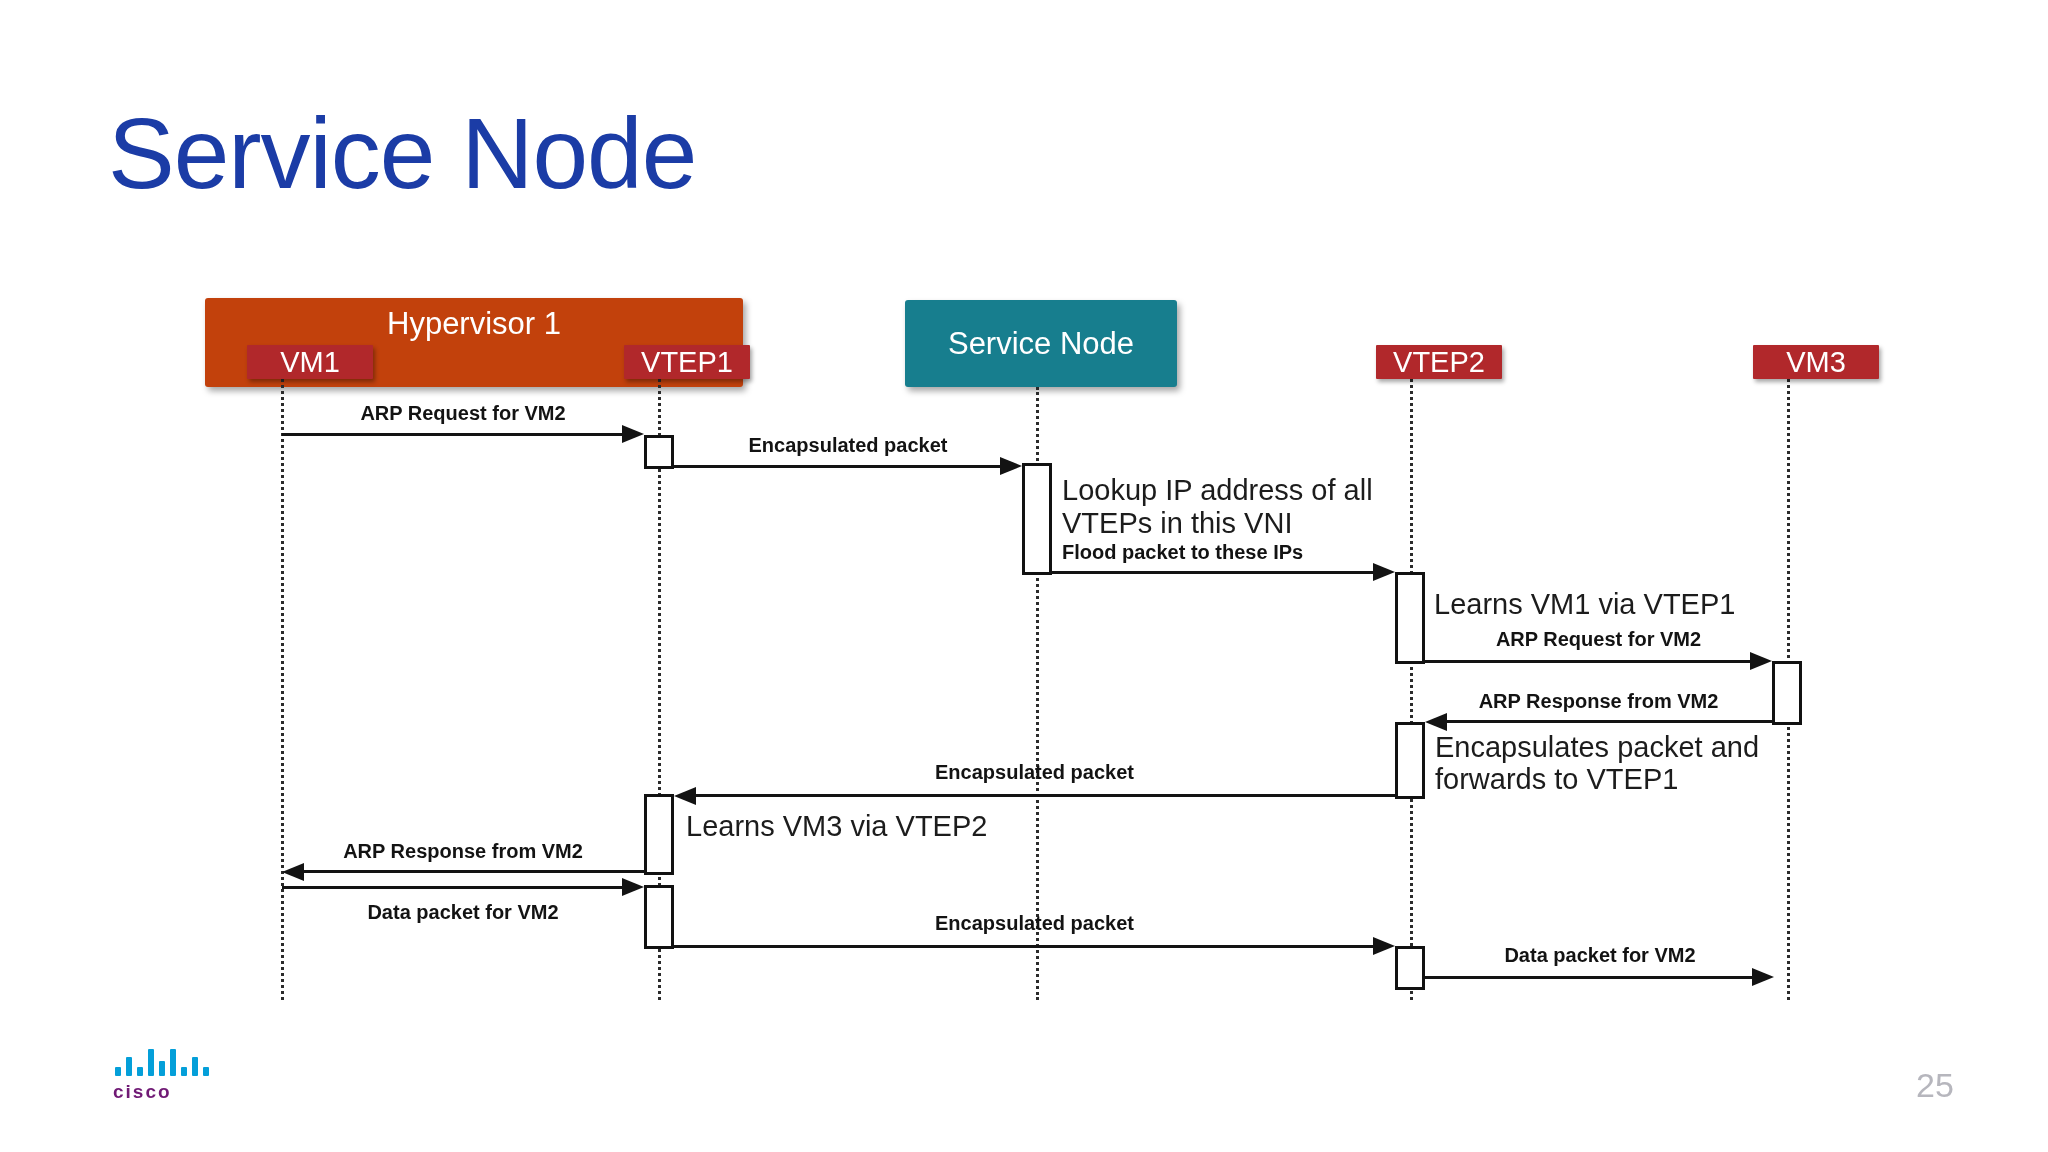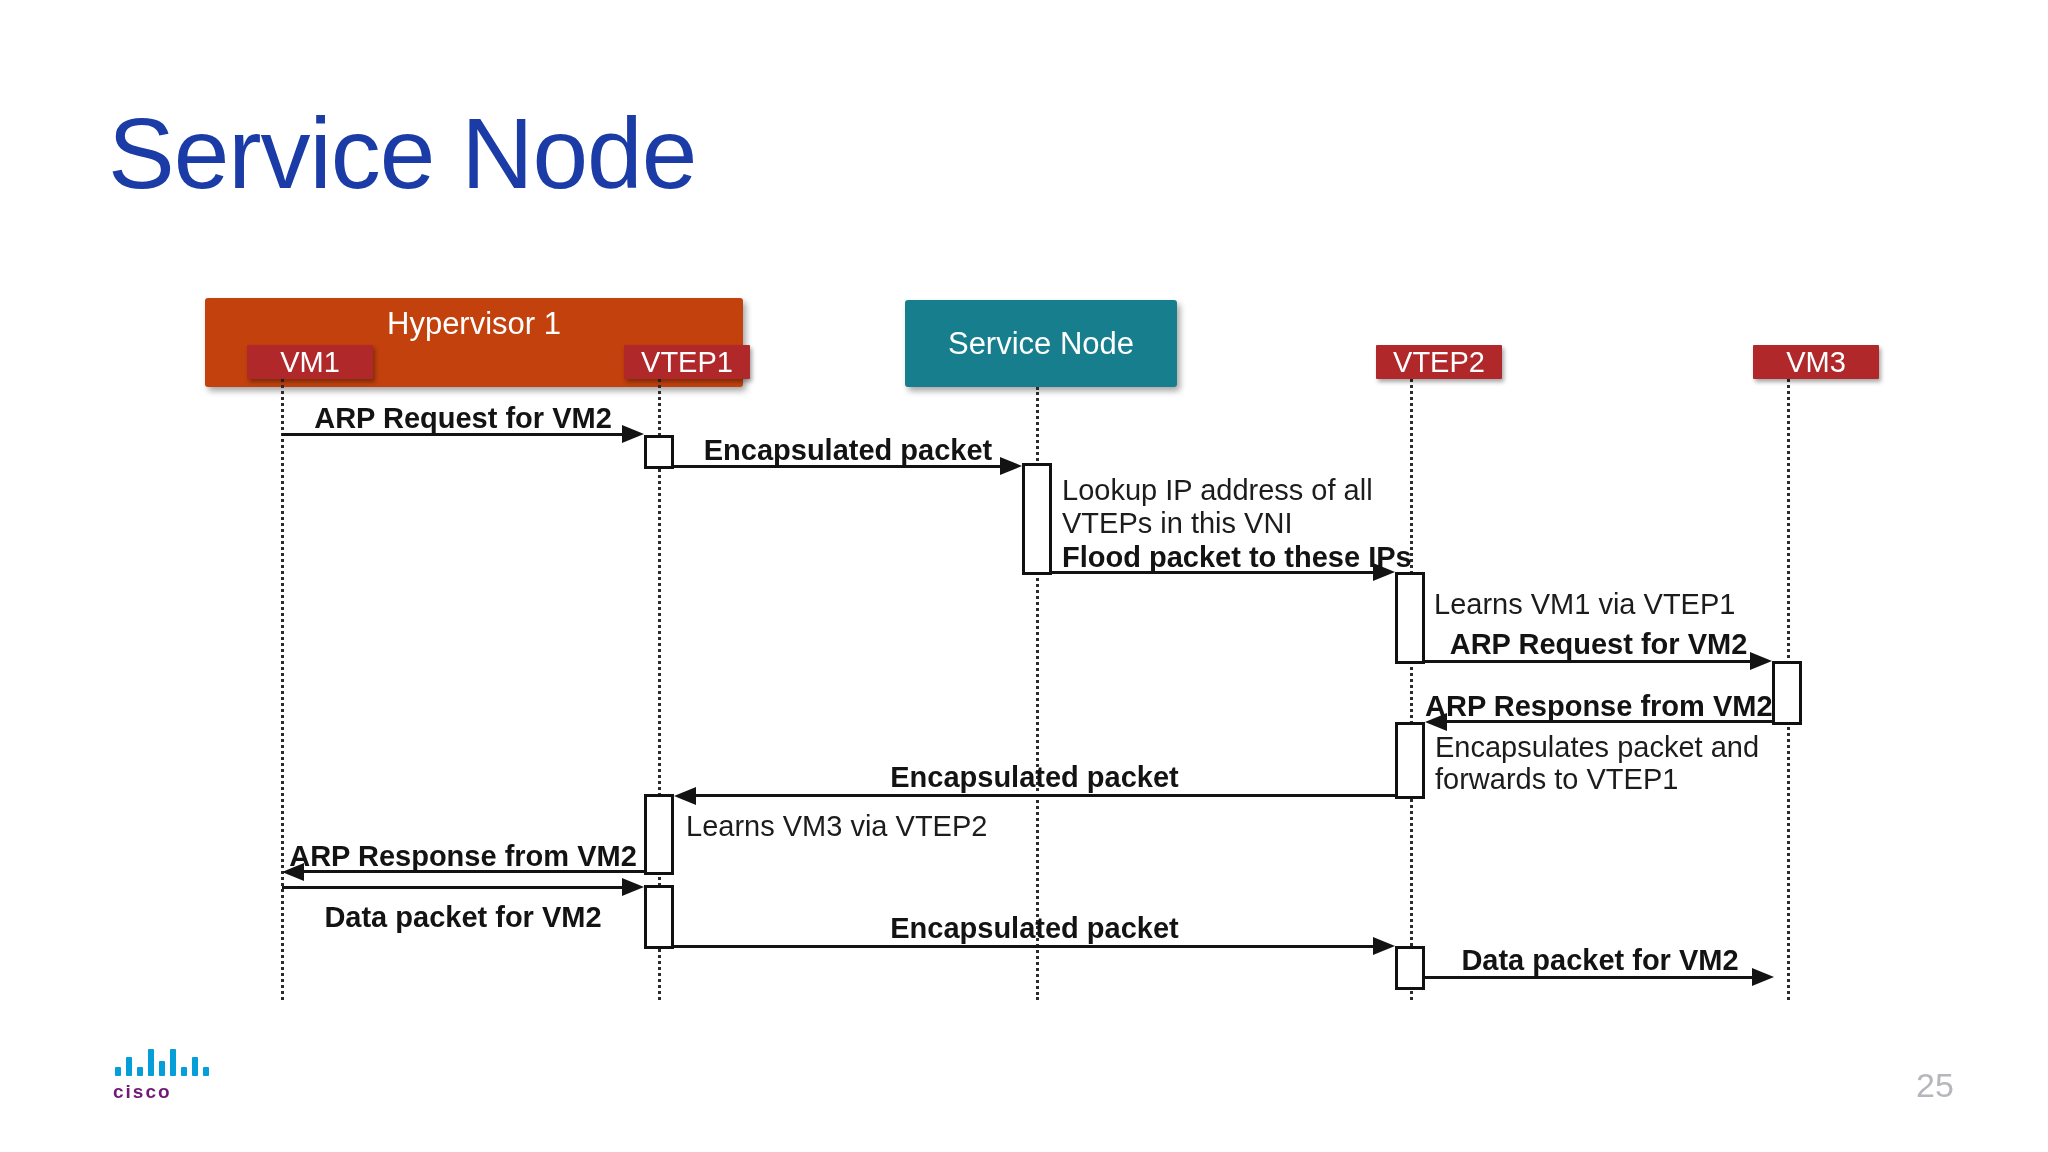--- a/index.html
+++ b/index.html
@@ -22,21 +22,21 @@
   
   .lifeline{width:0;border-left:3px dotted #2b2b2b;z-index:1;}
   
   .act{width:24px;background:#ffffff;border:3px solid #111;z-index:2;}
   
   .aline{height:3px;background:#131313;z-index:2;}
   .ah{width:0;height:0;border-top:9px solid transparent;border-bottom:9px solid transparent;z-index:2;}
   .ah-r{border-left:22px solid #131313;}
   .ah-l{border-right:22px solid #131313;}
   
-  .msg{font-size:29px;font-weight:700;color:#131313;text-align:center;z-index:4;white-space:nowrap;}
+  .msg{font-size:20px;font-weight:700;color:#131313;text-align:center;z-index:4;white-space:nowrap;}
   .note{font-size:29px;font-weight:400;color:#1c1c1c;z-index:4;white-space:nowrap;}
   
   #cisco-logo{left:113px;top:1046px;width:160px;}
   .bars{display:flex;align-items:flex-end;gap:5px;height:30px;margin-left:2px;}
   .bars span{display:block;width:6px;background:#049FD9;border-radius:1px;}
   #cisco-word{margin-top:3px;font-size:19px;font-weight:700;color:#701a75;letter-spacing:2px;line-height:26px;}
   #pagenum{left:1916px;top:1066px;font-size:34px;color:#b6b6bd;}
 </style>
 </head>
 <body>

